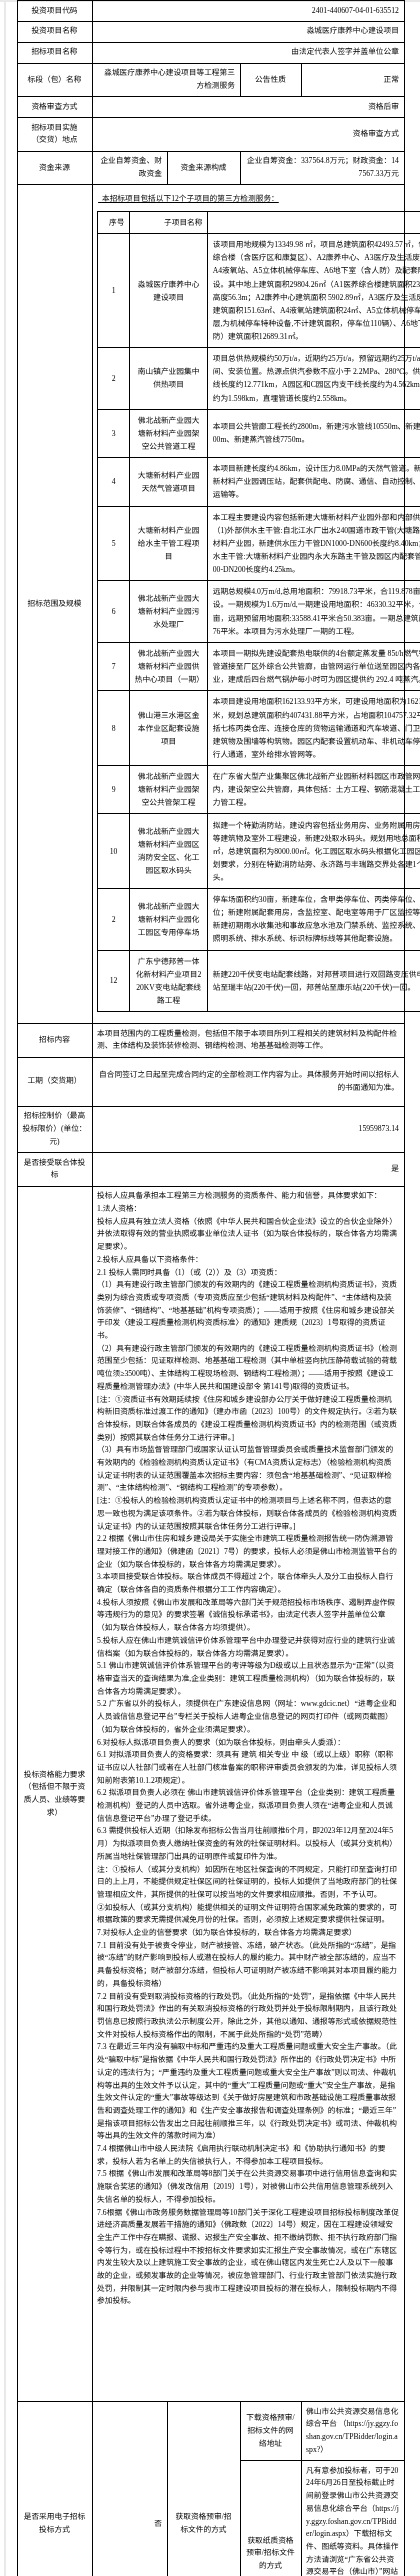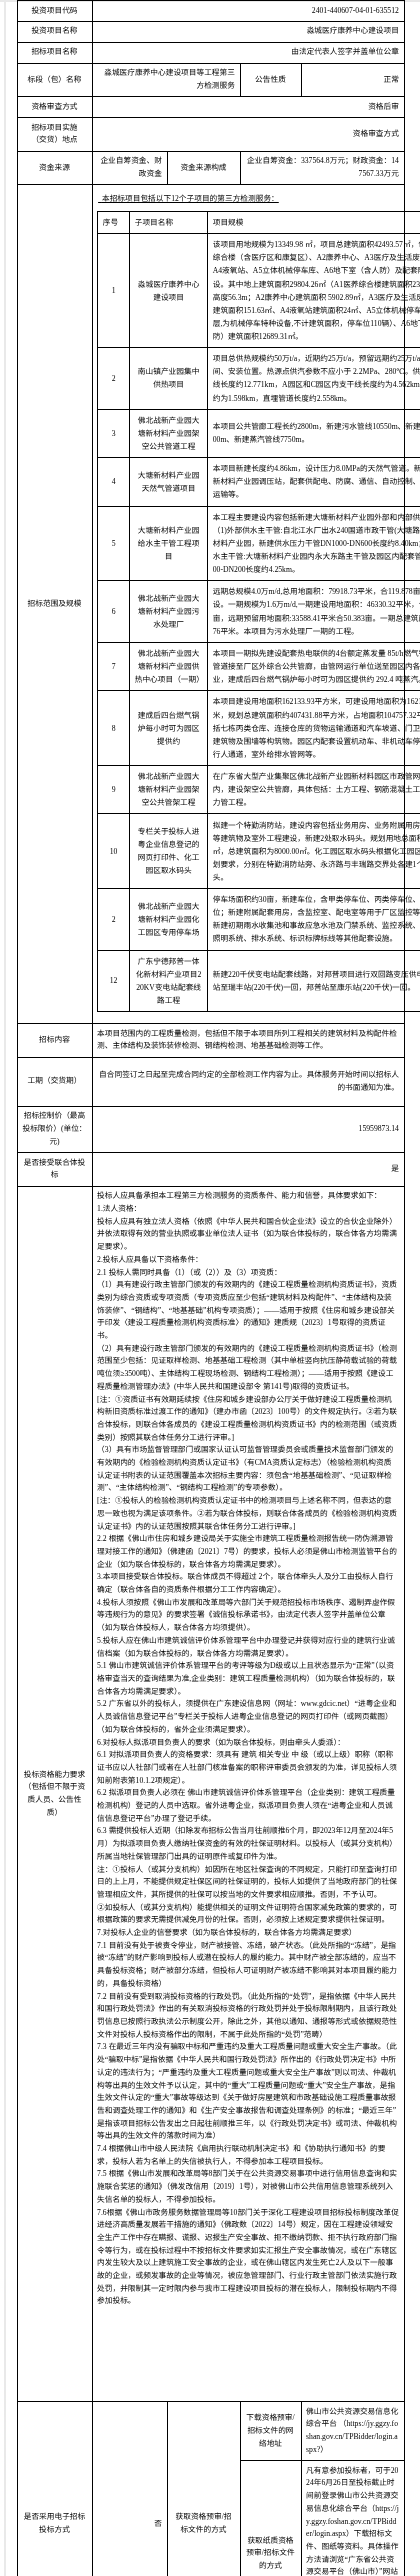--- a/index.html
+++ b/index.html
@@ -16,21 +16,21 @@
   td.ctr{text-align:right;}
   td.txt{text-align:left;}
   .pre{white-space:pre-wrap;}
   .intro{margin:4.1px 1px 2.1px 1px;white-space:pre-wrap;text-decoration:underline;}
   table.sub{border-collapse:collapse;table-layout:fixed;width:370px;
     margin:5.2px auto 7.2px auto;border:1px solid #000;}
   table.sub td{border:0.5px solid #000;padding:4.1px 4.6px;font-size:7.7px;
     line-height:1.7;vertical-align:middle;word-break:break-all;}
   table.sub td.seq{text-align:center;}
   table.sub td.name{text-align:center;}
-  table.sub td.hdr{text-align:left;}
+  table.sub td.hdr{text-align:right;}
   table.sub td.scale{text-align:left;}
 </style>
 </head>
 <body>
 
 <div class="chrome-top"></div>
 <div class="chrome-left"></div>
 
 <div class="page">
 
@@ -130,31 +130,31 @@
             <td class="name">佛北战新产业园大塘新材料产业园污水处理厂</td>
             <td class="scale">远期总规模4.0万m/d,总用地面积：79918.73平米，合119.878亩，分多期建设。一期规模为1.6万m/d,一期建设用地面积：46330.32平米，合69.495亩，远期预留用地面积:33588.41平米合50.383亩。一期总建筑面积：8263.76平米。本项目为污水处理厂一期的工程。</td>
           </tr>
           <tr>
             <td class="seq">7</td>
             <td class="name">佛北战新产业园大塘新材料产业园供热中心项目（一期）</td>
             <td class="scale">本项目一期拟先建设配套热电联供的4台额定蒸发量 85t/h燃气锅炉，供热管道接至厂区外综合公共管廊，由管网运行单位送至园区内各热用户企业，建成后四台燃气锅炉每小时可为园区提供约 292.4 吨蒸汽。</td>
           </tr>
           <tr>
             <td class="seq">8</td>
-            <td class="name">建成后四台燃气锅炉每小时可为园区提供约</td>
+            <td class="name">佛山港三水港区金本作业区配套设施项目</td>
             <td class="scale">本项目建设用地面积162133.93平方米，可建设用地面积为162133.93平方米，规划总建筑面积约407431.88平方米，占地面积104757.32平方米。包括七栋丙类仓库、连接仓库的货物运输通道和汽车坡道、门卫、设备房等建筑物及围墙等构筑物。园区内配套设置机动车、非机动车停车位，行车行人通道，室外给排水管网等。</td>
           </tr>
           <tr>
             <td class="seq">9</td>
             <td class="name">佛北战新产业园大塘新材料产业园架空公共管架工程</td>
             <td class="scale">在广东省大型产业集聚区佛北战新产业园新材料园区市政管网规划路线内，建设架空公共管廊，具体包括：土方工程、钢筋混凝土工程、污水压力管工程。</td>
           </tr>
           <tr>
             <td class="seq">10</td>
-            <td class="name">专栏关于投标人进粤企业信息登记的网页打印件、化工园区取水码头</td>
+            <td class="name">佛北战新产业园大塘新材料产业园区消防安全区、化工园区取水码头</td>
             <td class="scale">拟建一个特勤消防站，建设内容包括业务用房、业务附属用房、辅助用房等建筑物及室外工程建设，新建2处取水码头。规划用地总面积为12223.00㎡，总建筑面积为8000.00㎡。化工园区取水码头根据化工园区消防专项规划要求，分别在特勤消防站旁、永济路与丰瑞路交界处各建1个取水码头。</td>
           </tr>
           <tr>
             <td class="seq">2</td>
             <td class="name">佛北战新产业园大塘新材料产业园化工园区专用停车场</td>
             <td class="scale">停车场面积约30亩，新建车位，含甲类停车位、丙类停车位、腐蚀性停车位；新建附属配套用房，含监控室、配电室等用于厂区监控等；地下工程新建初期雨水收集池和事故应急水池及门禁系统、监控系统、消防配套、照明系统、排水系统、标识标牌标线等其他配套设施。</td>
           </tr>
           <tr>
             <td class="seq">12</td>
             <td class="name">广东宁德邦普一体化新材料产业项目220KV变电站配套线路工程</td>
@@ -179,21 +179,21 @@
       <td class="lbl" style="height:36px">招标控制价（最高投标限价）(单位：元)</td>
       <td class="ctr" colspan="4">15959873.14</td>
     </tr>
 
     <tr>
       <td class="lbl">是否接受联合体投标</td>
       <td class="ctr" colspan="4">是</td>
     </tr>
 
     <tr>
-      <td class="lbl">投标资格能力要求（包括但不限于资质人员、公告性质）</td>
+      <td class="lbl">投标资格能力要求（包括但不限于资质人员、业绩等要求）</td>
       <td class="txt pre" colspan="4" style="vertical-align:top;padding-bottom:93px">投标人应具备承担本工程第三方检测服务的资质条件、能力和信誉，具体要求如下：
 1.法人资格：
 投标人应具有独立法人资格（依照《中华人民共和国合伙企业法》设立的合伙企业除外）并依法取得有效的营业执照或事业单位法人证书（如为联合体投标的，联合体各方均需满足要求）。
 2.投标人应具备以下资格条件：
 2.1 投标人需同时具备（1）（或（2））及（3）项资质：
 （1）具有建设行政主管部门颁发的有效期内的《建设工程质量检测机构资质证书》，资质类别为综合资质或专项资质（专项资质应至少包括“建筑材料及构配件”、“主体结构及装饰装修”、“钢结构”、“地基基础”机构专项资质）；——适用于按照《住房和城乡建设部关于印发〈建设工程质量检测机构资质标准〉的通知》建质规〔2023〕1号取得的资质证书。
 （2）具有建设行政主管部门颁发的有效期内的《建设工程质量检测机构资质证书》（检测范围至少包括：见证取样检测、地基基础工程检测（其中单桩竖向抗压静荷载试验的荷载吨位须≥3500吨）、主体结构工程现场检测、钢结构工程检测）；——适用于按照《建设工程质量检测管理办法》(中华人民共和国建设部令 第141号)取得的资质证书。
 [注：①资质证书有效期延续按《住房和城乡建设部办公厅关于做好建设工程质量检测机构新旧资质标准过渡工作的通知》（建办市函〔2023〕100号）的文件规定执行。②若为联合体投标，则联合体各成员的《建设工程质量检测机构资质证书》内的检测范围（或资质类别）按照其联合体任务分工进行评审。]
 （3）具有市场监督管理部门或国家认证认可监督管理委员会或质量技术监督部门颁发的有效期内的《检验检测机构资质认定证书》（有CMA资质认定标志）（检验检测机构资质认定证书附表的认证范围覆盖本次招标主要内容：须包含“地基基础检测”、“见证取样检测”、“主体结构检测”、“钢结构工程检测”的专项参数）。
 [注：①投标人的检验检测机构资质认定证书中的检测项目与上述名称不同，但表达的意思一致也视为满足该项条件。②若为联合体投标，则联合体各成员的《检验检测机构资质认定证书》内的认证范围按照其联合体任务分工进行评审。]

